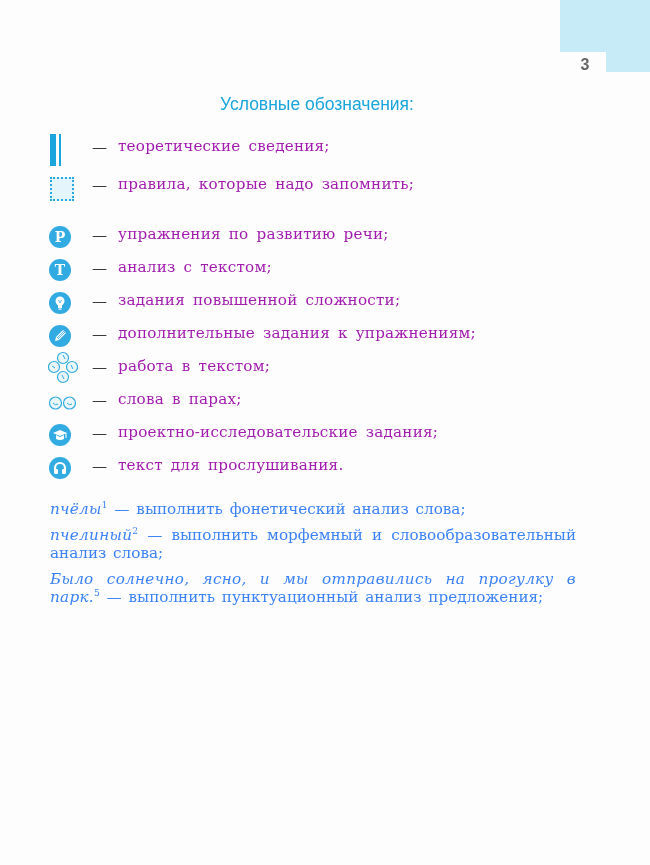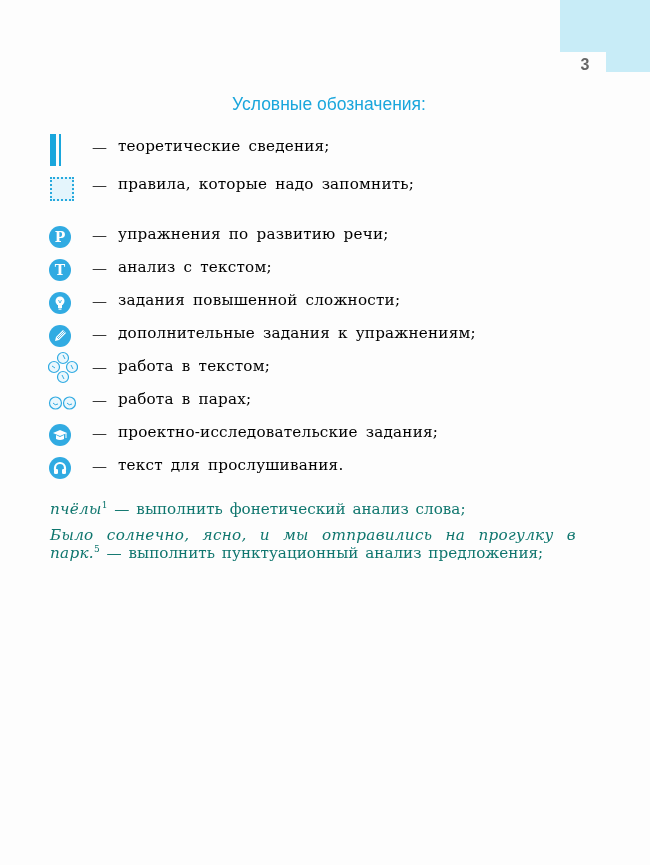--- a/index.html
+++ b/index.html
@@ -17,51 +17,51 @@
       position: absolute; left: 560px; top: 0; width: 90px; height: 52px;
       background: #c8ecf7;
     }
     .page-number {
       position: absolute; left: 575px; top: 56px; width: 20px; text-align: center;
       font-family: "Liberation Sans", sans-serif; font-weight: bold; font-size: 16px; color: #666;
     }
     .legend-title {
       position: absolute; left: 0; top: 94px; width: 620px; text-align: center;
       font-family: "Liberation Sans", sans-serif; font-size: 17.5px; color: #1aa6dc;
-      padding-left: 16px;
+      padding-left: 4px;
     }
     .legend-title span { position: relative; left: 3px; }
     .legend-row {
       position: absolute; left: 48px; height: 26px; display: flex; align-items: center;
     }
     .legend-icon {
       width: 30px; height: 26px; display: flex; align-items: center; justify-content: flex-start;
       position: relative;
     }
     .legend-dash { position: absolute; left: 44px; font-size: 15px; color: #333; top: 2px; }
     .legend-label {
-      position: absolute; left: 70px; white-space: nowrap; font-size: 15.2px; color: #000000;
+      position: absolute; left: 70px; white-space: nowrap; font-size: 15.2px; color: #a21caf;
       word-spacing: 3px; letter-spacing: 0.2px; top: 1px;
     }
     .bars { position: absolute; left: 2px; top: -2px; width: 12px; height: 32px; }
     .bar-thick { position: absolute; left: 0; top: 0; width: 6px; height: 32px; background: #1aa6dc; }
     .bar-thin { position: absolute; left: 9px; top: 0; width: 2px; height: 32px; background: #1aa6dc; }
     .dotted-box {
       width: 20px; height: 20px; border: 2px dotted #27a9dd; background: #e4f5fc; margin-left: 2px;
     }
     .circle-icon {
       width: 22px; height: 22px; border-radius: 50%; background: #31abe2;
       display: flex; align-items: center; justify-content: center; color: #fff;
       font-family: "DejaVu Serif", serif; font-weight: bold; font-size: 14px;
       margin-left: 1px;
     }
     .circle-icon svg { display: block; }
     .exercises {
       position: absolute; left: 50px; top: 500px; width: 526px;
-      font-size: 15.2px; line-height: 18px; color: #0f766e;
+      font-size: 15.2px; line-height: 18px; color: #3b82f6;
     }
     .ex-item { margin-bottom: 8px; text-align: justify; word-spacing: 2px; }
     .ex-item i { font-family: "DejaVu Serif", serif; font-style: italic; letter-spacing: 0.3px; }
     .ex-item sup { font-size: 9px; vertical-align: 6px; line-height: 0; }
   </style>
 </head>
 <body>
 
 <div class="corner-tab-top"></div>
 <div class="corner-tab" style="left:606px;width:44px;"></div>
@@ -161,21 +161,21 @@
         <circle cx="7.5" cy="8" r="6"></circle>
         <circle cx="21.5" cy="8" r="6"></circle>
       </g>
       <g fill="none" stroke="#31abe2" stroke-width="1">
         <path d="M5 8 Q7 11 10 9"></path>
           <path d="M19 8 Q21 11 24 9"></path>
       </g>
     </svg>
   </div>
   <span class="legend-dash">—</span>
-  <span class="legend-label">работа в парах;</span>
+  <span class="legend-label">слова в парах;</span>
 </div>
 
 <div class="legend-row" style="top:422px;">
   <div class="legend-icon">
     <div class="circle-icon">
       <svg width="16" height="14" viewBox="0 0 16 14">
         <path d="M1 5 L8 2 L15 5 L8 8 Z" fill="#fff"></path>
         <path d="M4 7 L4 11 Q8 13 12 11 L12 7 L8 9 Z" fill="#fff"></path>
         <path d="M14 5 L14 10" stroke="#fff" stroke-width="1"></path>
       </svg>
@@ -197,15 +197,18 @@
   </div>
   <span class="legend-dash">—</span>
   <span class="legend-label">текст для прослушивания.</span>
 </div>
 
 <div class="exercises">
   <div class="ex-item">
     <i>пчёлы</i><sup>1</sup><span> — выполнить фонетический анализ слова;</span>
   </div>
   <div class="ex-item">
+    <i>пчелиный</i><sup>2</sup><span> — выполнить морфемный и словообразовательный анализ слова;</span>
+  </div>
+  <div class="ex-item">
     <i>Было солнечно, ясно, и мы отправились на прогулку в парк.</i><sup>5</sup><span> — выполнить пунктуационный анализ предложения;</span>
   </div>
 </div>
 
 </body></html>

